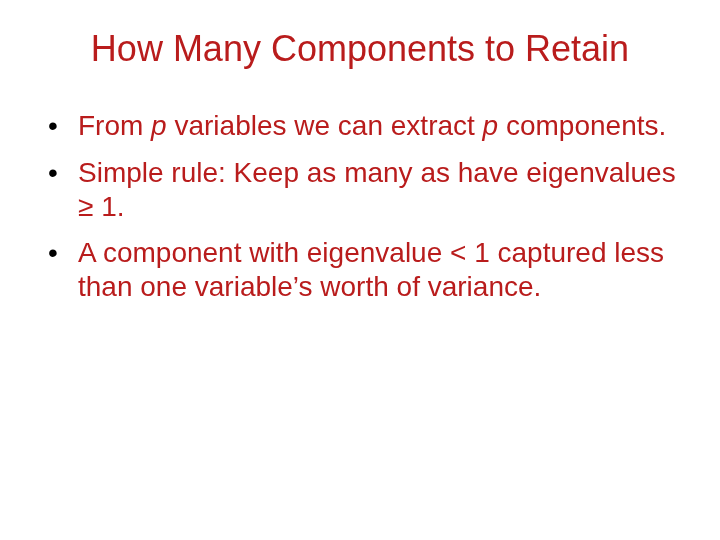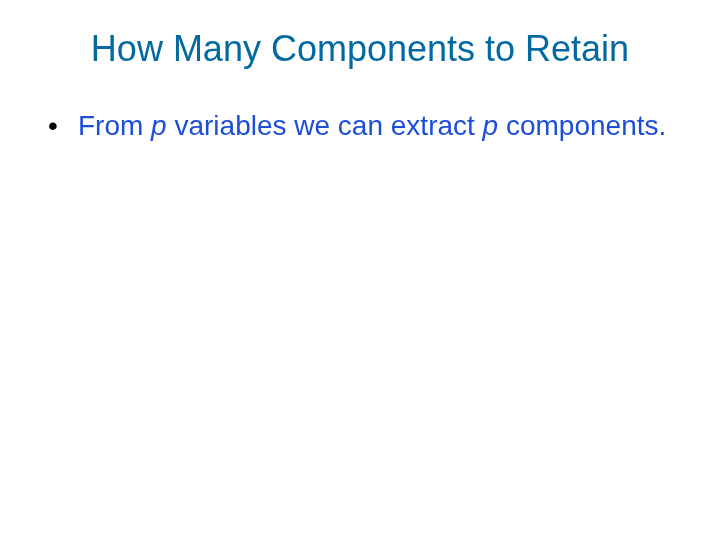--- a/index.html
+++ b/index.html
@@ -11,35 +11,35 @@
     font-family: Arial, Helvetica, sans-serif;
     overflow: hidden;
   }
   .slide {
     width: 720px;
     height: 540px;
     box-sizing: border-box;
     padding: 24px 30px 30px 30px;
   }
   .title {
-    color: #0369a1;
+    color: #b91c1c;
     font-size: 36px;
     font-weight: 400;
     text-align: center;
     margin: 4px 0 40px 0;
     line-height: 1.15;
   }
   ul.body {
     list-style: none;
     padding: 0 0 0 18px;
     margin: 0;
   }
   ul.body > li {
     position: relative;
-    color: #1d4ed8;
+    color: #b91c1c;
     font-size: 28px;
     line-height: 1.22;
     padding-left: 30px;
     margin: 12px 0 4px 0;
   }
   ul.body > li::before {
     content: "•";
     position: absolute;
     left: 0;
     top: 0;
@@ -59,16 +59,22 @@
 <div class="slide">
   <h1 class="title">How Many Components to Retain</h1>
 
   <ul class="body">
 
     <li>
       <span>From </span><span class="ital">p</span><span> variables we can extract </span><span class="ital">p</span><span> components.</span>
     </li>
 
 
+    <li>
+      <span>Simple rule:  Keep as many as have eigenvalues </span><span class="sym">≥</span><span> 1.</span>
+    </li>
 
+    <li>
+      <span>A component with eigenvalue &lt; 1 captured less than one variable’s worth of variance.</span>
+    </li>
 
   </ul>
 </div>
 
 </body></html>

